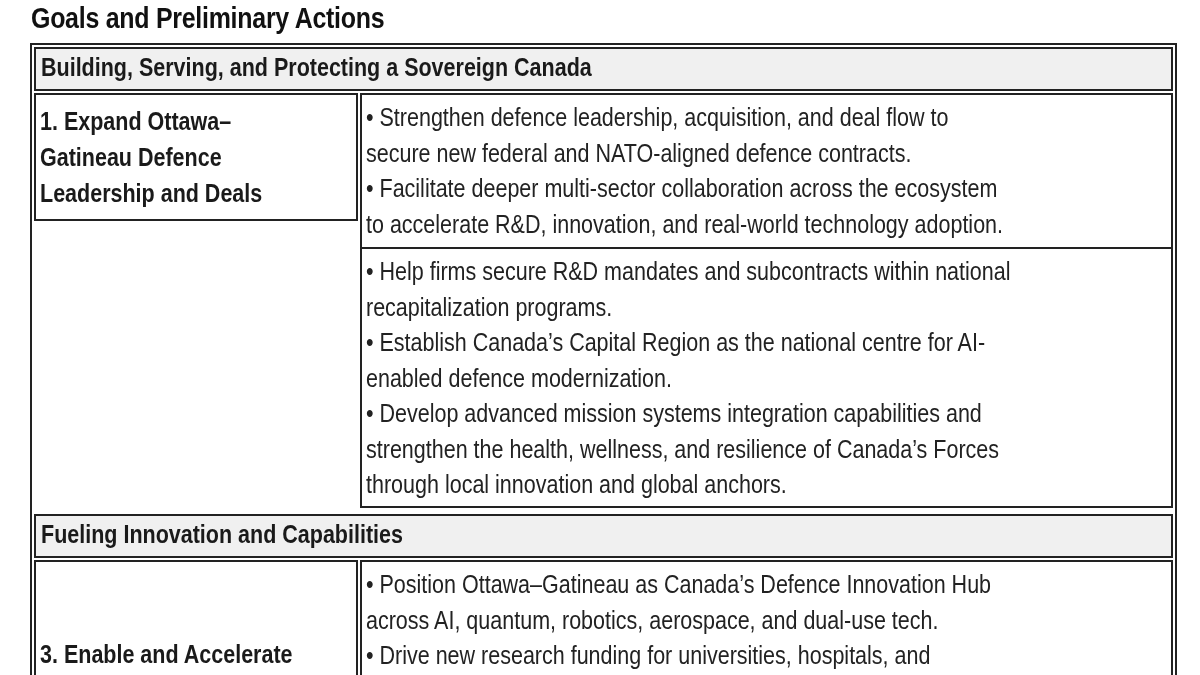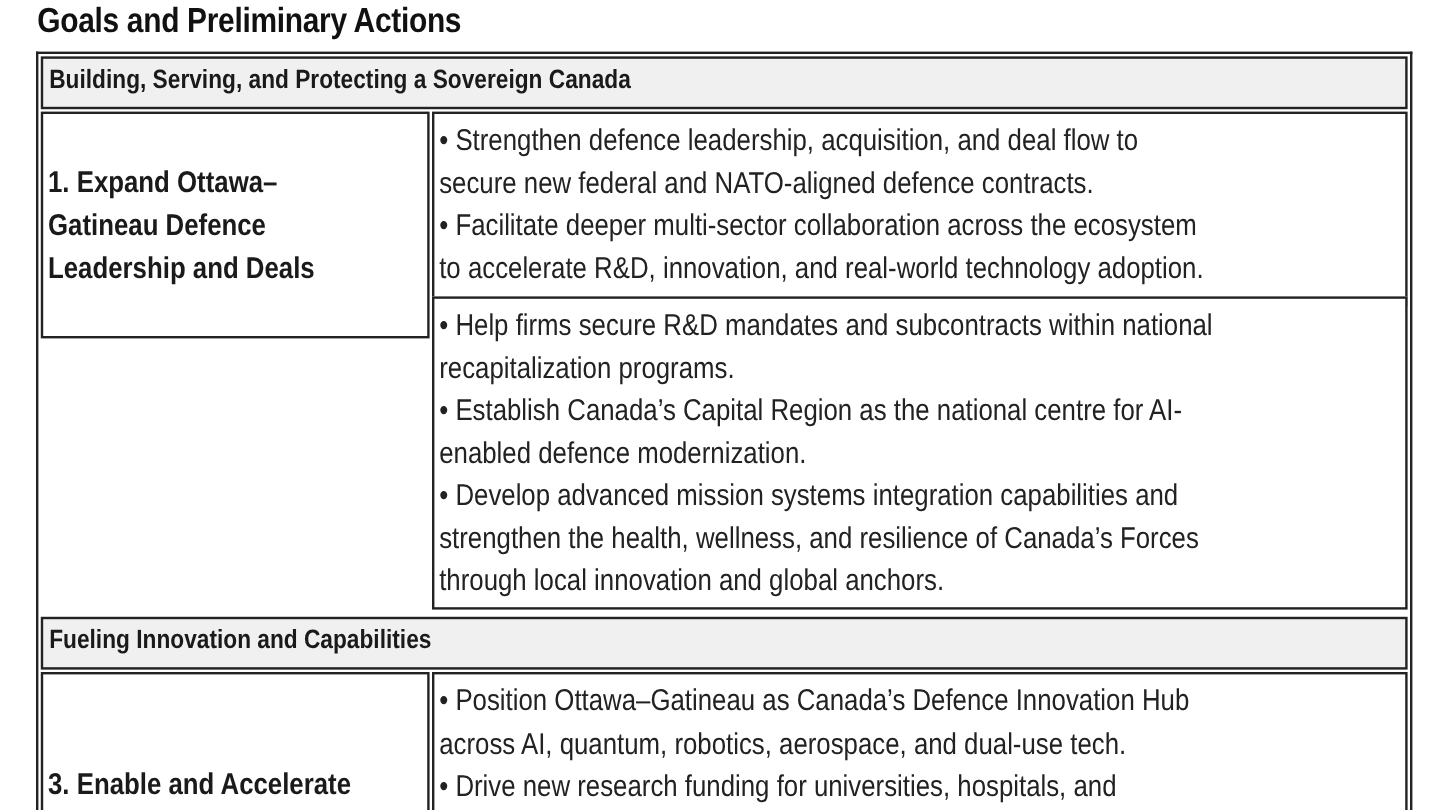--- a/index.html
+++ b/index.html
@@ -16,21 +16,21 @@
     box-sizing: border-box; padding: 2px 2px 0 2px;
     height: 640px;
   }
   .cell {
     position: absolute; box-sizing: border-box;
     border: 2px solid #222;
     background: #fff;
   }
   .section {
     background: #f0f0f0;
-    font-weight: bold; font-size: 22px;
+    font-weight: bold; font-size: 25px;
     padding: 4px 0 0 5px;
   }
   .section span, .goal span.txt { display: inline-block; transform: scaleX(0.86); transform-origin: left top; white-space: nowrap; }
   .goal {
     font-weight: bold; font-size: 25px; line-height: 36px;
     display: flex; align-items: center; padding-left: 4px;
   }
   .goal .lines { display: block; }
   .goal .lines span { display: block; transform: scaleX(0.86); transform-origin: left center; white-space: nowrap; }
   .actions {
@@ -43,21 +43,21 @@
 <body>
 
 <div class="title">Goals and Preliminary Actions</div>
 
 <div class="tbl">
 
   <div class="cell section" style="left:2px; top:2px; width:1139px; height:44px;">
     <span>Building, Serving, and Protecting a Sovereign Canada</span>
   </div>
 
-  <div class="cell goal" style="left:2px; top:48px; width:324px; height:189px;">
+  <div class="cell goal" style="left:2px; top:48px; width:324px; height:128px;">
     <div class="lines">
       <span>1. Expand Ottawa–</span>
       <span>Gatineau Defence</span>
       <span>Leadership and Deals</span>
     </div>
   </div>
   <div class="cell actions" style="left:328px; top:48px; width:813px; height:162px;">
     <span>• Strengthen defence leadership, acquisition, and deal flow to</span>
     <span>secure new federal and NATO-aligned defence contracts.</span>
     <span>• Facilitate deeper multi-sector collaboration across the ecosystem</span>

